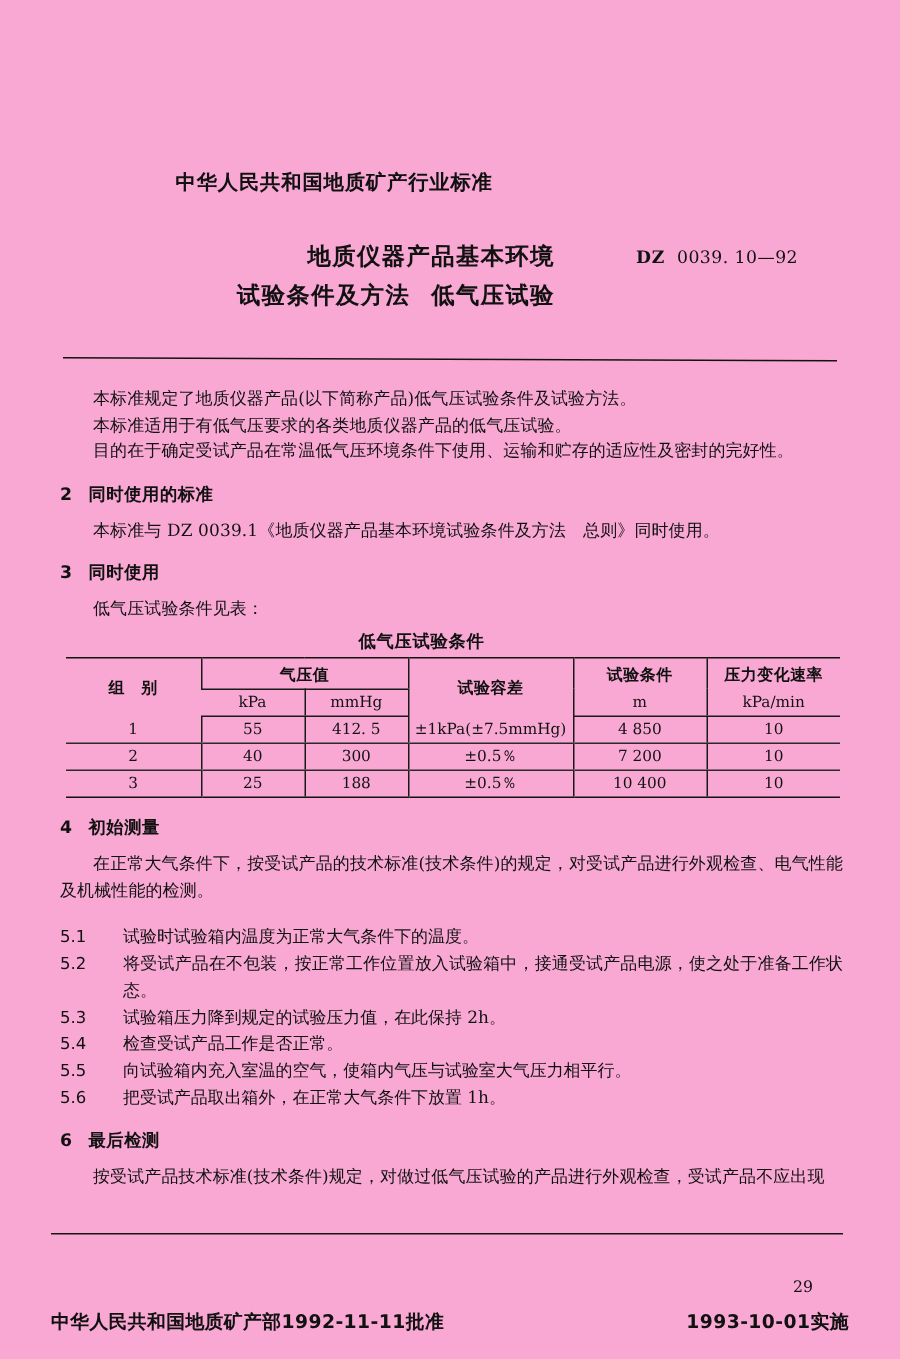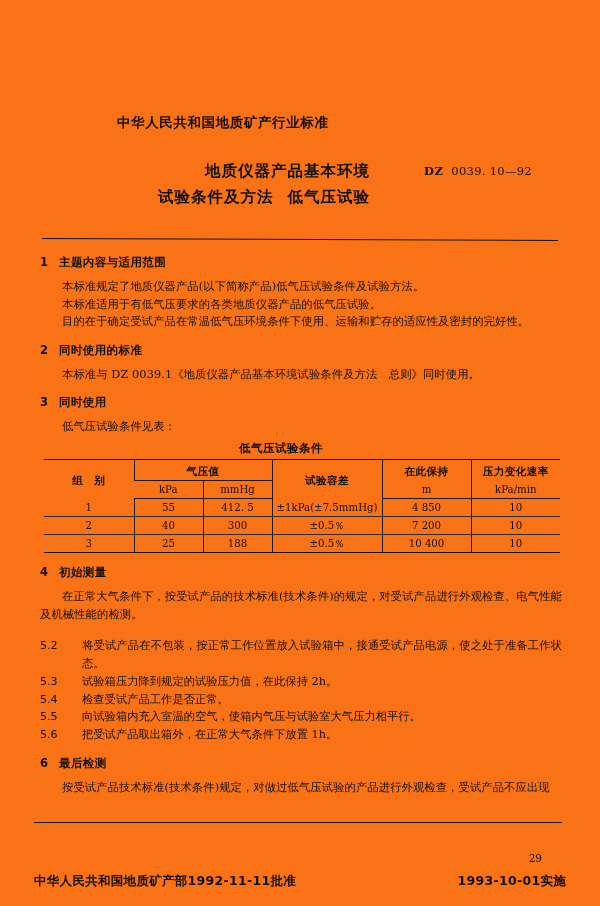--- a/index.html
+++ b/index.html
@@ -17,21 +17,21 @@
     color: #111111;
     -webkit-font-smoothing: antialiased;
   }
 
   .page {
     position: absolute;
     left: 0;
     top: 0;
     width: 600px;
     height: 906px;
-    background: #f97316;
+    background: #f9a8d4;
   }
 
   
   .masthead {
     position: absolute;
     left: 40px;
     top: 112px;
     width: 520px;
   }
   .org-line {
@@ -232,21 +232,20 @@
       <div>地质仪器产品基本环境</div>
       <div class="title-l2"><span>试验条件及方法</span><span class="sp"></span><span>低气压试验</span></div>
     </div>
     <div class="std-no"><span class="dz">DZ</span>&nbsp;&nbsp;<span>0039. 10—92</span></div>
   </div>
 
   <div class="rule-top"></div>
 
   <div class="content">
 
-    <div class="sec-head"><span class="num">1</span><span>主题内容与适用范围</span></div>
     <div class="gap-s"></div>
     <p class="para">本标准规定了地质仪器产品(以下简称产品)低气压试验条件及试验方法。</p>
     <p class="para">本标准适用于有低气压要求的各类地质仪器产品的低气压试验。</p>
     <p class="para">目的在于确定受试产品在常温低气压环境条件下使用、运输和贮存的适应性及密封的完好性。</p>
     <div class="gap-m"></div>
 
     <div class="sec-head"><span class="num">2</span><span>同时使用的标准</span></div>
     <div class="gap-s"></div>
     <p class="para">本标准与 DZ 0039.1《地质仪器产品基本环境试验条件及方法　总则》同时使用。</p>
     <div class="gap-m"></div>
@@ -263,21 +262,21 @@
         <col style="width:69px">
         <col style="width:110px">
         <col style="width:89px">
         <col style="width:89px">
       </colgroup>
       <thead>
         <tr class="hdr-top">
           <th class="th-cn t-outer-top grp-label" rowspan="2">组　别</th>
           <th class="th-cn t-outer-top grp-unit" colspan="2">气压值</th>
           <th class="th-cn t-outer-top" rowspan="2">试验容差</th>
-          <th class="th-cn t-outer-top">在此保持</th>
+          <th class="th-cn t-outer-top">试验条件</th>
           <th class="th-cn t-outer-top">压力变化速率</th>
         </tr>
         <tr>
           <th class="unit-sm t-mid">kPa</th>
           <th class="unit-sm t-mid">mmHg</th>
           <th class="unit-sm t-mid">m</th>
           <th class="unit-sm t-mid">kPa/min</th>
         </tr>
       </thead>
       <tbody>
@@ -308,20 +307,21 @@
       </tbody>
     </table>
     <div class="gap-m"></div>
 
     <div class="sec-head"><span class="num">4</span><span>初始测量</span></div>
     <div class="gap-s"></div>
     <p class="para flow">在正常大气条件下，按受试产品的技术标准(技术条件)的规定，对受试产品进行外观检查、电气性能及机械性能的检测。</p>
     <div class="gap-m"></div>
 
     <div class="gap-s"></div>
+    <p class="sub-item"><span class="sn">5.1</span><span>试验时试验箱内温度为正常大气条件下的温度。</span></p>
     <p class="sub-item"><span class="sn">5.2</span><span>将受试产品在不包装，按正常工作位置放入试验箱中，接通受试产品电源，使之处于准备工作状态。</span></p>
     <p class="sub-item"><span class="sn">5.3</span><span>试验箱压力降到规定的试验压力值，在此保持 2h。</span></p>
     <p class="sub-item"><span class="sn">5.4</span><span>检查受试产品工作是否正常。</span></p>
     <p class="sub-item"><span class="sn">5.5</span><span>向试验箱内充入室温的空气，使箱内气压与试验室大气压力相平行。</span></p>
     <p class="sub-item"><span class="sn">5.6</span><span>把受试产品取出箱外，在正常大气条件下放置 1h。</span></p>
     <div class="gap-m"></div>
 
     <div class="sec-head"><span class="num">6</span><span>最后检测</span></div>
     <div class="gap-s"></div>
     <p class="para flow">按受试产品技术标准(技术条件)规定，对做过低气压试验的产品进行外观检查，受试产品不应出现</p>

